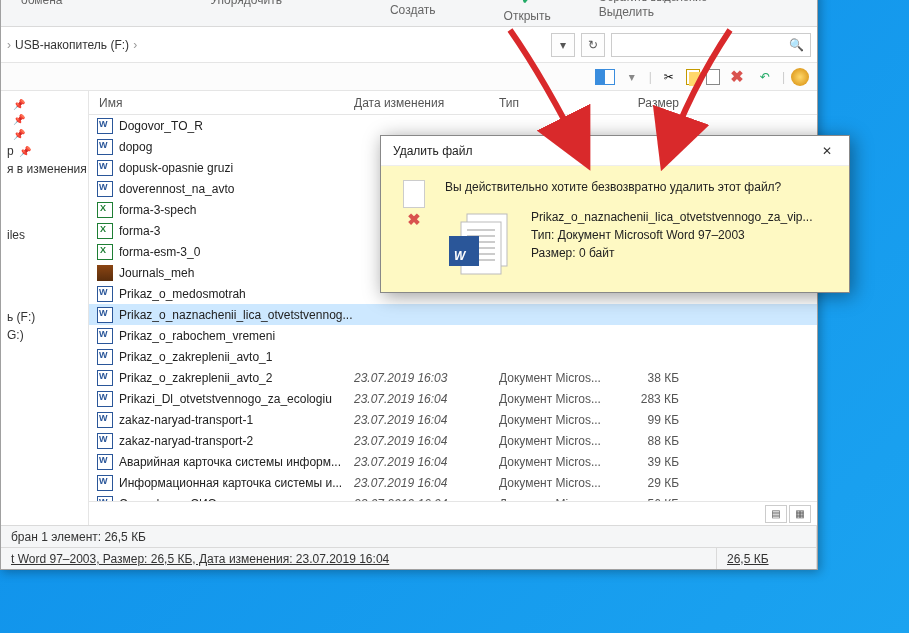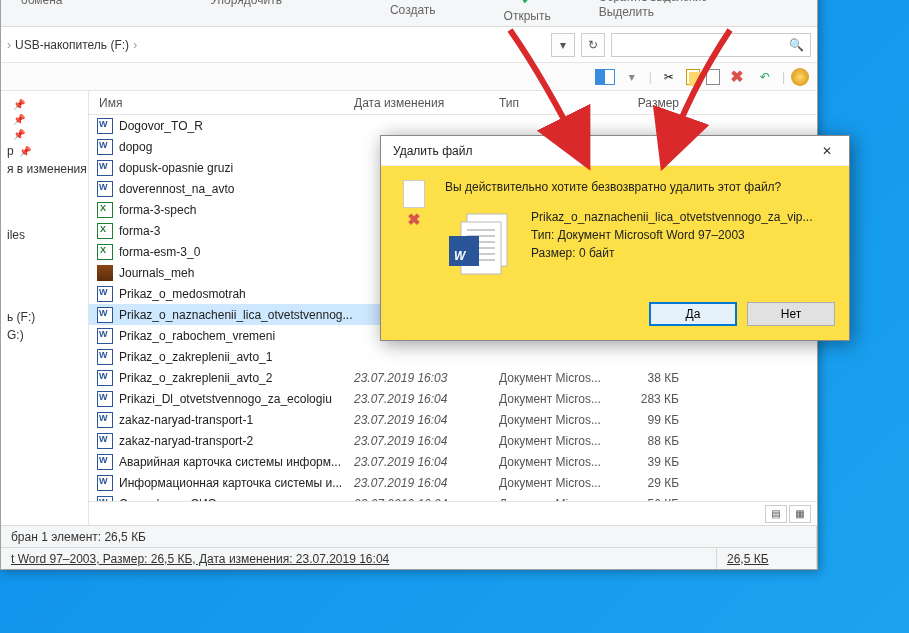--- a/index.html
+++ b/index.html
@@ -44,21 +44,21 @@
 .cell-size { flex: 0 0 80px; text-align: right; padding-right: 10px; color: #555; }
 .file-icon { width: 16px; height: 16px; flex-shrink: 0; }
 
 .bottom-icons { height: 24px; border-top: 1px solid #e5e5e5; display: flex; align-items: center; justify-content: flex-end; gap: 2px; padding: 0 6px; background: #fff; }
 .view-btn { width: 22px; height: 18px; border: 1px solid #ccc; display: flex; align-items: center; justify-content: center; font-size: 10px; color: #555; cursor: pointer; }
 
 .statusbar { height: 22px; border-top: 1px solid #dadada; display: flex; align-items: center; background: #f5f6f7; color: #333; font-size: 11px; }
 .status-seg { padding: 0 10px; border-right: 1px solid #dadada; height: 100%; display: flex; align-items: center; }
 .statusbar2 { height: 22px; border-top: 1px solid #dadada; display: flex; align-items: center; background: #f5f6f7; color: #333; font-size: 11px; text-decoration: underline; }
 
-.dialog { position: absolute; left: 380px; top: 135px; width: 470px; background: #fde047; border: 1px solid #888; box-shadow: 3px 3px 18px rgba(0,0,0,0.4); z-index: 50; }
+.dialog { position: absolute; left: 380px; top: 135px; width: 470px; background: #fef9c3; border: 1px solid #888; box-shadow: 3px 3px 18px rgba(0,0,0,0.4); z-index: 50; }
 .dlg-title { height: 30px; display: flex; align-items: center; justify-content: space-between; padding: 0 8px 0 12px; background: #fff; border-bottom: 1px solid #eee; }
 .dlg-title-text { color: #222; }
 .dlg-close { width: 28px; height: 22px; display: flex; align-items: center; justify-content: center; cursor: pointer; color: #333; }
 .dlg-body { padding: 14px 18px 12px 18px; display: flex; gap: 16px; }
 .dlg-left { width: 30px; display:flex; flex-direction:column; align-items:center; gap:2px; }
 .dlg-mid { flex: 1; }
 .dlg-question { color: #222; margin-bottom: 14px; }
 .dlg-info { display: flex; gap: 14px; }
 .dlg-big-icon { width: 72px; height: 72px; position: relative; }
 .dlg-meta { color: #222; line-height: 1.5; }
@@ -413,24 +413,20 @@
           </svg>
         </div>
         <div class="dlg-meta">
           <div>Prikaz_o_naznachenii_lica_otvetstvennogo_za_vip...</div>
           <div>Тип: Документ Microsoft Word 97–2003</div>
           <div>Размер: 0 байт</div>
         </div>
       </div>
     </div>
   </div>
-  <div class="dlg-buttons">
-    <button class="dlg-btn default">Да</button>
-    <button class="dlg-btn">Нет</button>
-  </div>
 </div>
 
 <svg class="arrow" style="left:490px; top:20px;" width="140" height="160">
   <defs>
       <marker id="ah1" markerWidth="12" markerHeight="12" refX="8" refY="5" orient="auto">
         <path d="M0,0 L10,5 L0,10 z" fill="#d9292b"></path>
       </marker>
     </defs>
   <path d="M 20 10 Q 55 60 95 140" stroke="#d9292b" stroke-width="6" fill="none" marker-end="url(#ah1)"></path>
 </svg>

